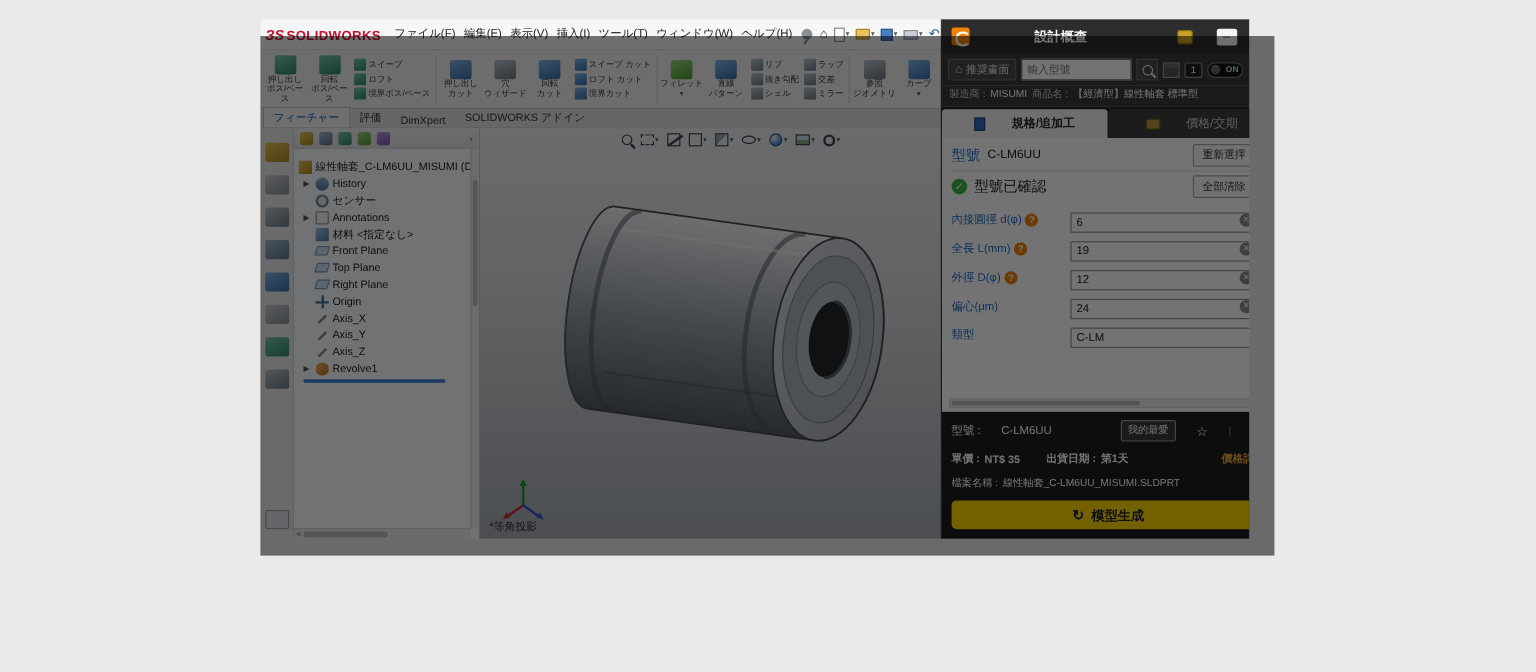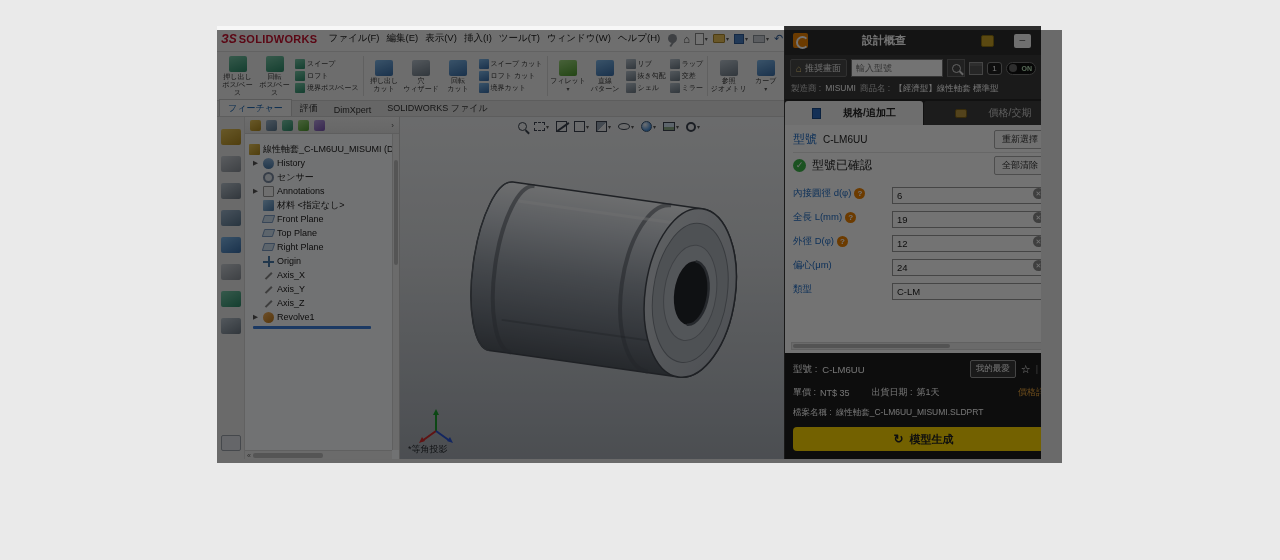--- a/index.html
+++ b/index.html
@@ -1,19 +1,19 @@
 <!DOCTYPE html>
 <html><head>
 <meta charset="utf-8">
 <style>
   *{margin:0;padding:0;box-sizing:border-box;}
   html,body{width:1280px;height:560px;}
   body{background:#eaeaea;font-family:"Liberation Sans","DejaVu Sans",sans-serif;position:relative;overflow:hidden;}
   .canvas{position:absolute;inset:0;}
-  .app{position:absolute;left:217px;top:26px;width:824px;height:433px;background:#e8e8e8;overflow:hidden;}
+  .app{position:absolute;left:217px;top:16px;width:824px;height:433px;background:#e8e8e8;overflow:hidden;}
   .dim{position:absolute;left:217px;top:30px;width:845px;height:433px;background:rgba(0,0,0,0.55);z-index:90;pointer-events:none;}
 
   
   .menubar{position:absolute;left:0;top:0;width:568px;height:26px;background:#f7f7f7;border-bottom:1px solid #d9d9d9;display:flex;align-items:center;padding:0 4px;gap:1px;overflow:hidden;}
   .logo{display:flex;align-items:baseline;gap:2px;margin-right:7px;flex:0 0 auto;}
   .logo-mark{color:#c8102e;font-weight:bold;font-style:italic;font-size:12px;}
   .logo-text{color:#c8102e;font-weight:bold;font-size:11px;letter-spacing:.3px;}
   .menu-item{font-size:9.5px;color:#222;padding:2px 3px;white-space:nowrap;}
   .pin{width:9px;height:9px;border-radius:50%;background:#8a8f96;position:relative;margin:0 4px;flex:0 0 auto;}
   .pin::after{content:"";position:absolute;left:3px;top:7px;width:2px;height:6px;background:#8a8f96;transform:rotate(35deg);}
@@ -160,27 +160,27 @@
   .f-label{color:#1f6cc5;font-size:9.5px;width:96px;display:flex;align-items:center;gap:3px;flex:0 0 auto;}
   .help{width:11px;height:11px;border-radius:50%;background:#f08300;color:#fff;font-size:8px;font-weight:bold;line-height:11px;text-align:center;flex:0 0 auto;}
   .f-wrap{position:relative;flex:1;height:17px;}
   .f-input{width:100%;height:100%;border:1px solid #9a9a9a;font-size:9.5px;padding:0 15px 0 4px;color:#222;background:#fff;}
   .clr{position:absolute;right:2px;top:3px;width:11px;height:11px;border-radius:50%;background:#8d8d8d;color:#fff;font-size:7px;line-height:11px;text-align:center;}
   .p-vscroll{position:absolute;right:2px;top:4px;bottom:16px;width:8px;background:#ececec;border:1px solid #d8d8d8;}
   .p-vthumb{position:absolute;left:1px;right:1px;top:72px;height:58px;background:#b8b8b8;border-radius:2px;}
   .p-hscroll{position:absolute;left:6px;right:16px;bottom:3px;height:8px;background:#ececec;border:1px solid #d8d8d8;}
   .p-hthumb{position:absolute;left:1px;top:1px;bottom:1px;width:62%;background:#b8b8b8;border-radius:2px;}
   .p-summary{background:#1e1e1e;padding:7px 8px 8px;flex:0 0 auto;}
-  .srow1{display:flex;align-items:center;color:#fff;font-size:9.5px;gap:5px;}
+  .srow1{display:flex;align-items:center;color:#fff;font-size:9.5px;gap:17px;}
   .fav-chip{margin-left:auto;background:#3a3a3a;border:1px solid #9a9a9a;border-radius:2px;color:#fff;font-size:8.5px;padding:2px 5px;white-space:nowrap;}
   .star{color:#fff;font-size:11px;}
   .pipe{color:#888;font-size:9px;}
   .copy-i{width:9px;height:11px;border:1px solid #ccc;position:relative;background:#1e1e1e;margin-left:2px;}
   .copy-i::after{content:"";position:absolute;left:-4px;top:-4px;width:9px;height:11px;border:1px solid #ccc;background:#1e1e1e;}
-  .srow2{display:flex;align-items:center;color:#fff;font-size:9px;margin-top:8px;gap:4px;white-space:nowrap;}
+  .srow2{display:flex;align-items:center;color:#fff;font-size:9px;margin-top:8px;gap:4px;white-space:nowrap;font-weight:bold;}
   .gap{width:14px;}
   .detail-link{margin-left:auto;color:#f0a83c;font-size:9px;}
   .srow3{display:flex;color:#fff;font-size:8.5px;margin-top:8px;gap:4px;white-space:nowrap;overflow:hidden;}
   .gen-btn{margin-top:8px;height:24px;width:100%;background:#ffd800;border:none;border-radius:4px;display:flex;align-items:center;justify-content:center;gap:6px;font-size:11px;font-weight:bold;color:#222;cursor:pointer;}
   .refresh-g{font-size:12px;}
 </style>
 </head>
 <body>
 
 <div class="canvas">
@@ -332,21 +332,21 @@
         <span>カーブ</span>
           <span class="dd">▾</span>
       </div>
 
     </div>
 
     <div class="tabrow">
       <div class="tab active">フィーチャー</div>
       <div class="tab">評価</div>
       <div class="tab">DimXpert</div>
-      <div class="tab">SOLIDWORKS ファイル</div>
+      <div class="tab">SOLIDWORKS アドイン</div>
     </div>
 
     <div class="main">
 
       <div class="lstrip">
         <span class="sicon sc1" style="top:12px"></span>
         <span class="sicon sc2" style="top:39px"></span>
         <span class="sicon sc3" style="top:66px"></span>
         <span class="sicon sc4" style="top:93px"></span>
         <span class="sicon sc5" style="top:120px"></span>

